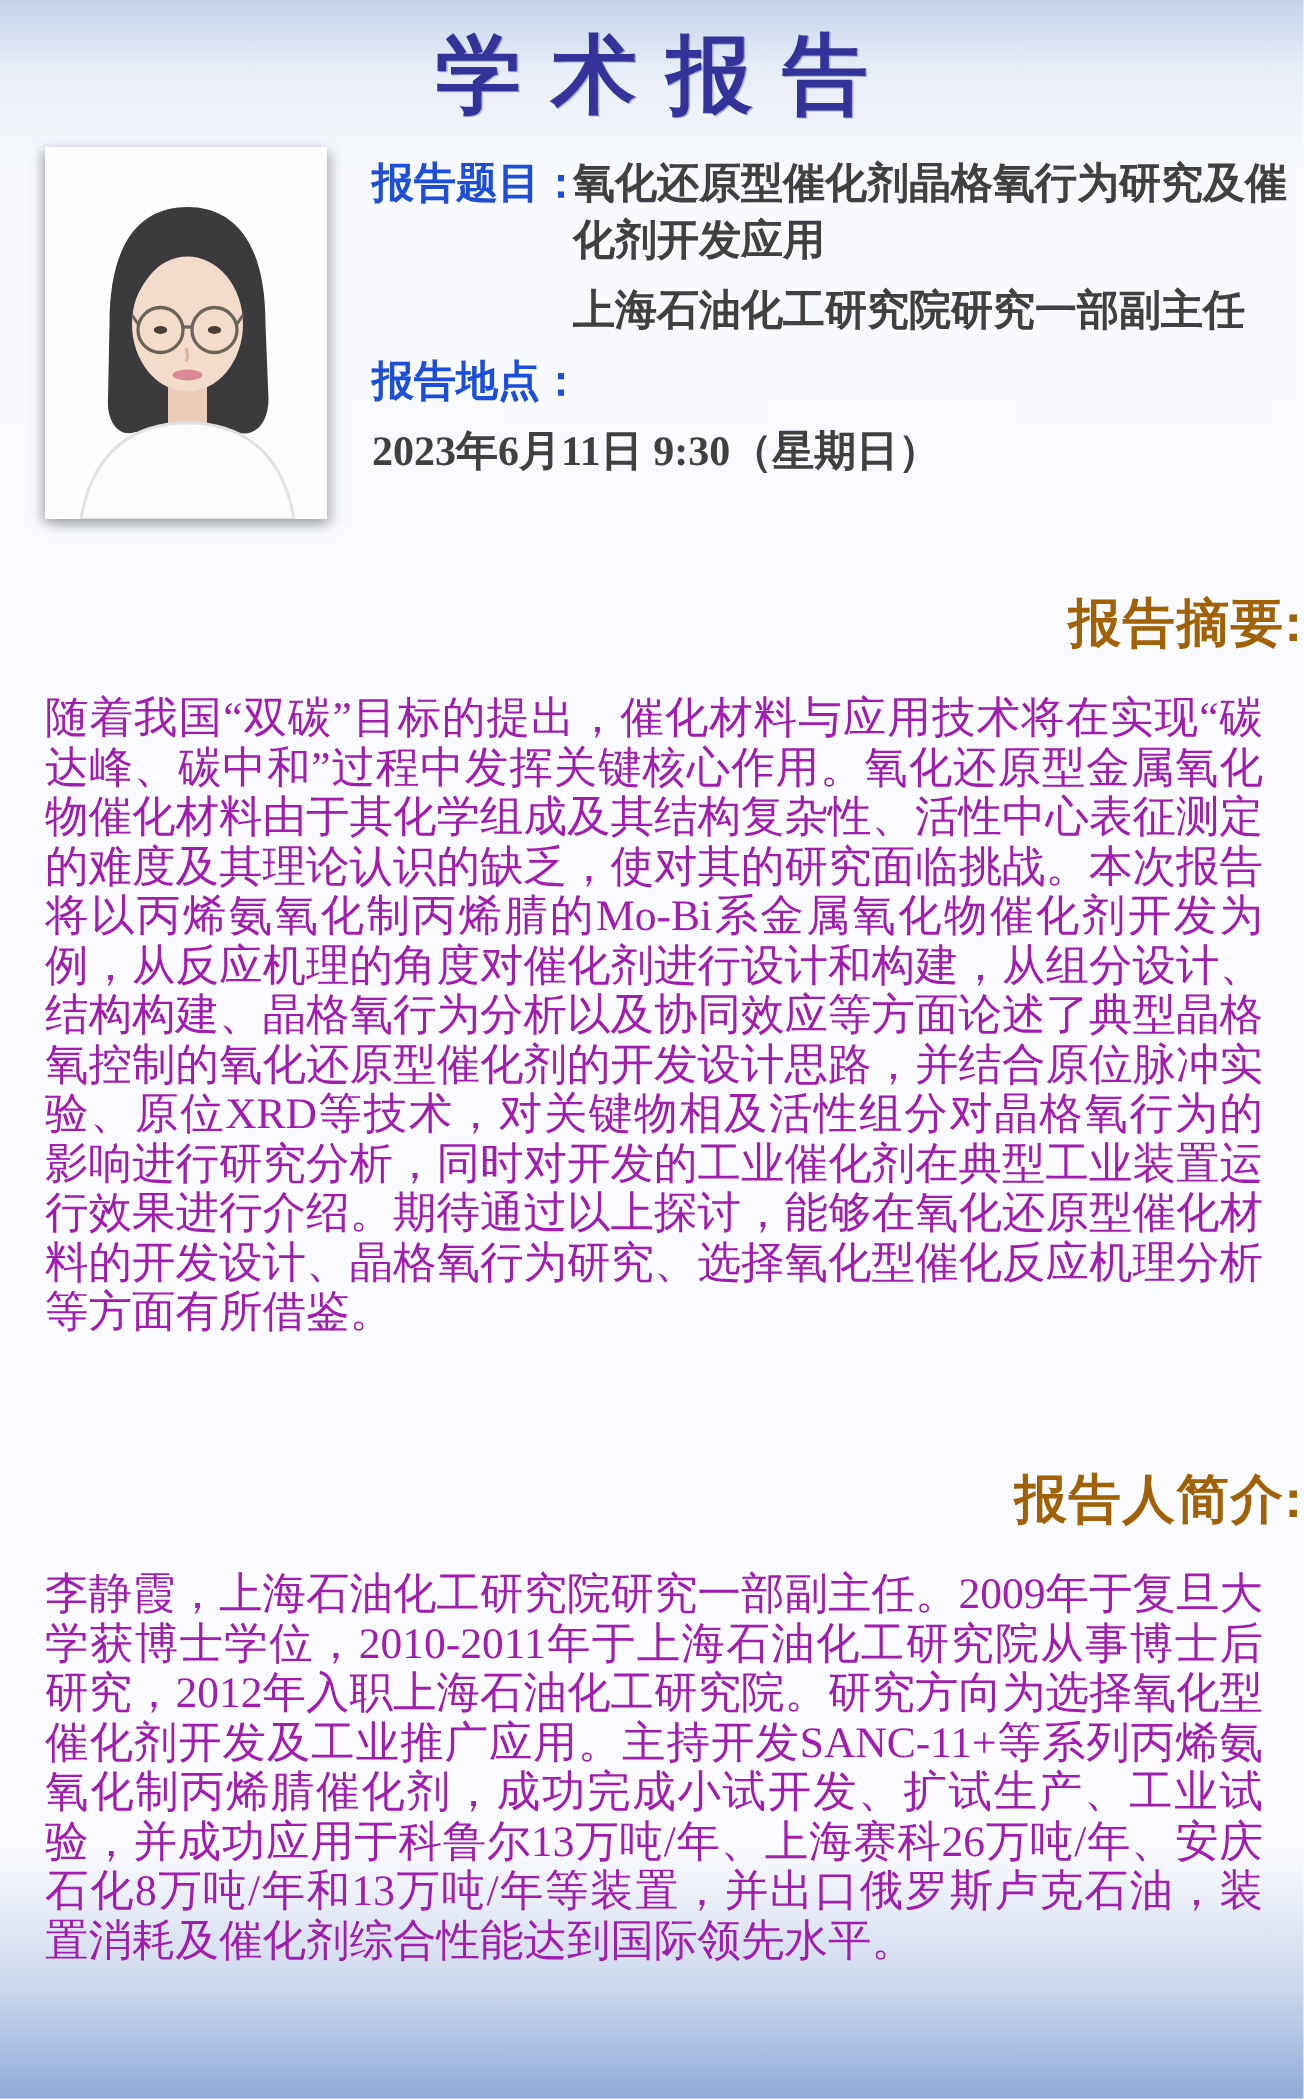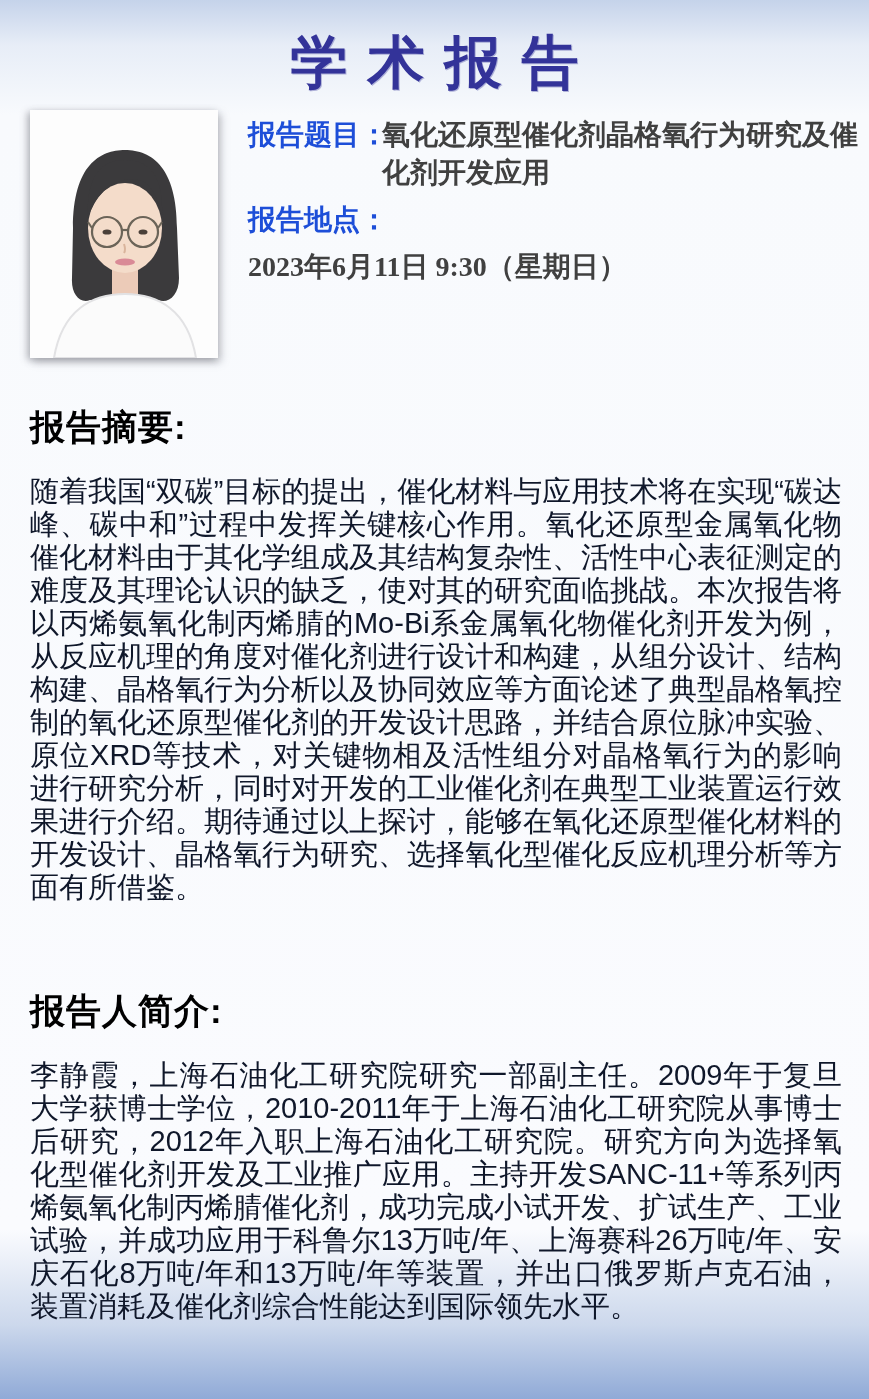--- a/index.html
+++ b/index.html
@@ -14,21 +14,21 @@
       #e7edf7 45px,
       #f8fafd 115px,
       #fafbfe 1230px,
       #ccd8ec 1325px,
       #90aad7 1399px);
   }
   .page { width: 869px; height: 1399px; position: relative; }
 
   .title {
     text-align: center;
-    padding-top: 30px;
+    padding-top: 18px;
     font-family: "Liberation Serif", serif;
     font-weight: bold;
     font-size: 57px;
     line-height: 66px;
     color: #333399;
     letter-spacing: 20px;
     text-indent: 20px;
     text-shadow: 1px 1px 0 rgba(51,51,153,0.35);
   }
 
@@ -67,30 +67,32 @@
     line-height: 38px;
     font-weight: 600;
     max-width: 480px;
     color: #404040;
   }
 
   .section-heading {
     margin: 46px 0 0 30px;
     font-size: 35px;
     font-weight: bold;
-    color: #000000;
+    color: #a16207;
     letter-spacing: 1px;
+    text-align: right;
   }
   .body-text {
     width: 812px;
     margin: 24px 0 0 30px;
     font-size: 29px;
     line-height: 33px;
-    color: #0f172a;
+    color: #a21caf;
     text-align: justify;
+    font-family: Liberation Serif, serif;
   }
   .bio-heading { margin-top: 84px; }
 </style>
 </head>
 <body>
 
 <div class="page">
 
   <div class="title">学术报告</div>
 
@@ -122,20 +124,24 @@
         <ellipse cx="95" cy="152" rx="10" ry="3.6" fill="#d98a96"></ellipse>
       </svg>
     </div>
 
     <div class="info-list">
       <div class="info-row">
         <div class="info-label">报告题目：</div>
         <div class="info-value">氧化还原型催化剂晶格氧行为研究及催化剂开发应用</div>
       </div>
       <div class="info-row">
+        <div class="info-label"></div>
+        <div class="info-value">上海石油化工研究院研究一部副主任</div>
+      </div>
+      <div class="info-row">
         <div class="info-label">报告地点：</div>
       </div>
       <div class="info-row">
         <div class="info-value">2023年6月11日 9:30（星期日）</div>
       </div>
     </div>
   </div>
 
   <div class="section-heading">报告摘要:</div>
   <div class="body-text">随着我国“双碳”目标的提出，催化材料与应用技术将在实现“碳达峰、碳中和”过程中发挥关键核心作用。氧化还原型金属氧化物催化材料由于其化学组成及其结构复杂性、活性中心表征测定的难度及其理论认识的缺乏，使对其的研究面临挑战。本次报告将以丙烯氨氧化制丙烯腈的Mo-Bi系金属氧化物催化剂开发为例，从反应机理的角度对催化剂进行设计和构建，从组分设计、结构构建、晶格氧行为分析以及协同效应等方面论述了典型晶格氧控制的氧化还原型催化剂的开发设计思路，并结合原位脉冲实验、原位XRD等技术，对关键物相及活性组分对晶格氧行为的影响进行研究分析，同时对开发的工业催化剂在典型工业装置运行效果进行介绍。期待通过以上探讨，能够在氧化还原型催化材料的开发设计、晶格氧行为研究、选择氧化型催化反应机理分析等方面有所借鉴。</div>

